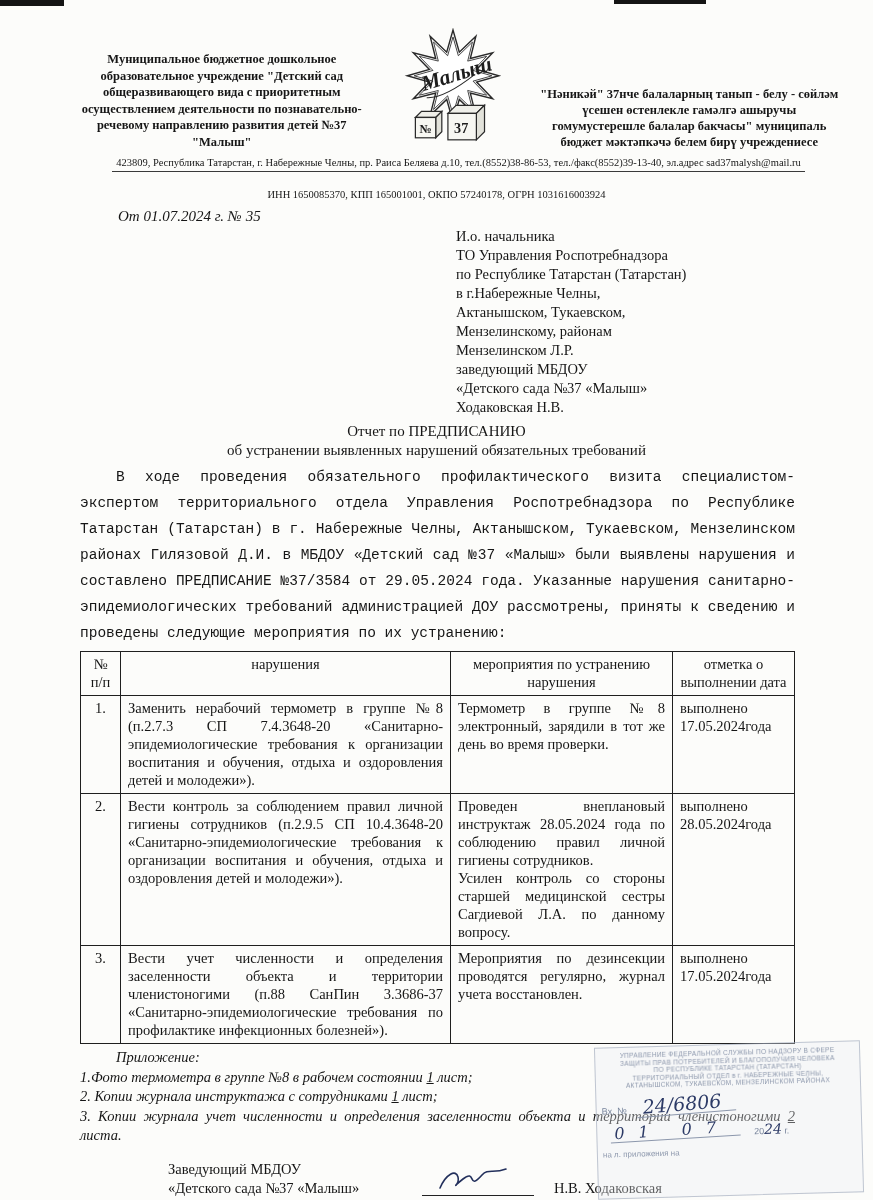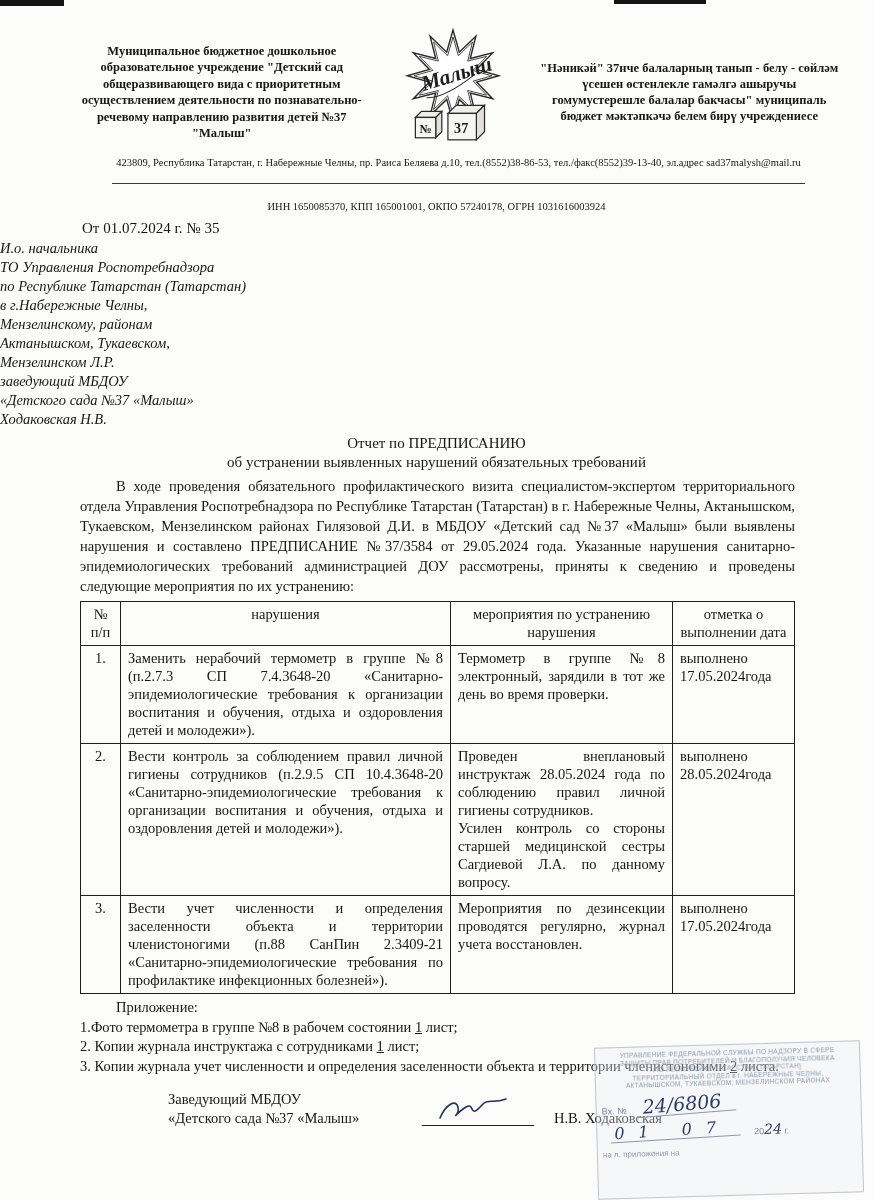--- a/index.html
+++ b/index.html
@@ -7,64 +7,64 @@
   .page {
     width:873px; height:1200px; margin:0 auto; position:relative;
     background:#fcfcfa; color:#161616; overflow:hidden;
     font-family:"Liberation Serif", serif;
   }
   .artifact { position:absolute; background:#141414; }
   .artifact.a1 { left:0; top:0; width:64px; height:6px; }
   .artifact.a2 { left:614px; top:0; width:92px; height:4px; }
 
   
-  .header { display:flex; align-items:center; margin:34px 34px 0 76px; }
+  .header { display:flex; align-items:flex-end; margin:34px 34px 0 76px; }
   .org-left {
     width:292px; font-weight:bold; font-size:12.5px; line-height:16.5px;
     text-align:center;
   }
   .logo-wrap { width:170px; flex:0 0 auto; display:flex; justify-content:center; margin-top:-6px; }
   .org-right {
     width:300px; font-weight:bold; font-size:12.5px; line-height:16px;
     text-align:center; margin-left:2px;
   }
 
   
   .address { margin-top:6px; text-align:center; font-size:10.5px; line-height:13px; }
   .address .line1 {
-    display:inline-block; border-bottom:1px solid #3a3a3a; padding:0 4px 14px 4px;margin-left:44px;
+    display:inline-block; border-bottom:1px solid #3a3a3a; padding:0 4px 2px 4px;margin-left:44px;
   }
   .address .line2 { margin-top:16px; }
 
-  .ref-line { margin:7px 0 2px 82px; font-size:15px; }
-
-  .recipient { font-size:14.5px; line-height:19px;font-style:italic; }
+  .ref-line { margin:7px 0 2px 118px; font-size:15px;font-style:italic; }
+
+  .recipient { margin-left:456px; font-size:14.5px; line-height:19px; }
 
   .title { margin-top:5px; text-align:center; font-weight:normal; font-size:15px; line-height:19px; }
 
   .body-par {
-    margin:4px 78px 0 80px; font-size:14.5px; line-height:20px;
-    text-align:justify; text-indent:36px;
+    margin:4px 78px 0 80px; font-size:14.5px; line-height:26px;
+    text-align:justify; text-indent:36px;font-family:Liberation Mono, monospace;
   }
 
   
   table.report { margin:5px 0 0 80px; border-collapse:collapse; width:714px; table-layout:fixed; }
   table.report th, table.report td {
     border:1.2px solid #1f1f1f; font-size:14.5px; line-height:18px;
     padding:3px 7px 4px 7px; vertical-align:top;
   }
   table.report th { font-weight:normal; text-align:center; vertical-align:top; }
   .pre { white-space:pre-line; }
   .cell-num { text-align:center; }
   .cell-viol { text-align:justify; }
   .cell-meas { text-align:justify; }
   .cell-mark { text-align:left; }
 
   
-  .attachments { margin:4px 78px 0 80px; font-size:14.5px; line-height:19.5px; }
+  .attachments { margin:4px 78px 0 80px; font-size:14.5px; line-height:19.5px;font-style:italic; }
   .attachments .label { text-indent:36px; }
   .attachments .item { text-align:justify; }
   .uline { text-decoration:underline; }
 
   
   .sig-row { margin:14px 0 0 168px; display:flex; align-items:flex-end; font-size:14.5px; line-height:19px; }
   .sig-org { width:248px; }
   .sig-line {
     width:112px; border-bottom:1.2px solid #222; height:20px;
     position:relative; margin:0 6px 2px 6px;
@@ -135,22 +135,22 @@
     <div class="line2">ИНН 1650085370, КПП 165001001, ОКПО 57240178, ОГРН 1031616003924</div>
   </div>
 
   <div class="ref-line">От 01.07.2024 г. № 35</div>
 
   <div class="recipient">
     <div>И.о. начальника</div>
     <div>ТО Управления Роспотребнадзора</div>
     <div>по Республике Татарстан (Татарстан)</div>
     <div>в г.Набережные Челны,</div>
+    <div>Актанышском, Тукаевском,</div>
     <div>Мензелинскому, районам</div>
-    <div>Актанышском, Тукаевском,</div>
     <div>Мензелинском Л.Р.</div>
     <div>заведующий  МБДОУ</div>
     <div>«Детского сада №37  «Малыш»</div>
     <div>Ходаковская Н.В.</div>
   </div>
 
   <div class="title">
     <div>Отчет по ПРЕДПИСАНИЮ</div>
     <div>об устранении выявленных нарушений обязательных требований</div>
   </div>
@@ -184,21 +184,21 @@
       <tr>
         <td class="cell-num">2.</td>
         <td class="cell-viol">Вести контроль за соблюдением правил личной гигиены сотрудников (п.2.9.5 СП 10.4.3648-20 «Санитарно-эпидемиологические требования к организации воспитания и обучения, отдыха и оздоровления детей и молодежи»).</td>
         <td class="cell-meas pre">Проведен внеплановый инструктаж 28.05.2024 года по соблюдению правил личной гигиены сотрудников.
 Усилен контроль со стороны старшей медицинской сестры Сагдиевой Л.А. по данному вопросу.</td>
         <td class="cell-mark pre">выполнено
 28.05.2024года</td>
       </tr>
       <tr>
         <td class="cell-num">3.</td>
-        <td class="cell-viol">Вести учет численности и определения заселенности объекта и территории членистоногими (п.88 СанПин 2.3409-21 «Санитарно-эпидемиологические требования по профилактике инфекционных болезней»).</td>
+        <td class="cell-viol">Вести учет численности и определения заселенности объекта и территории членистоногими (п.88 СанПин 3.3686-37 «Санитарно-эпидемиологические требования по профилактике инфекционных болезней»).</td>
         <td class="cell-meas pre">Мероприятия по дезинсекции проводятся регулярно, журнал учета восстановлен.</td>
         <td class="cell-mark pre">выполнено
 17.05.2024года</td>
       </tr>
     </tbody>
   </table>
 
   <div class="attachments">
     <div class="label">Приложение:</div>
     <div class="item"><span>1.Фото термометра в группе №8 в рабочем состоянии </span><span class="uline">1</span><span> лист;</span></div>

